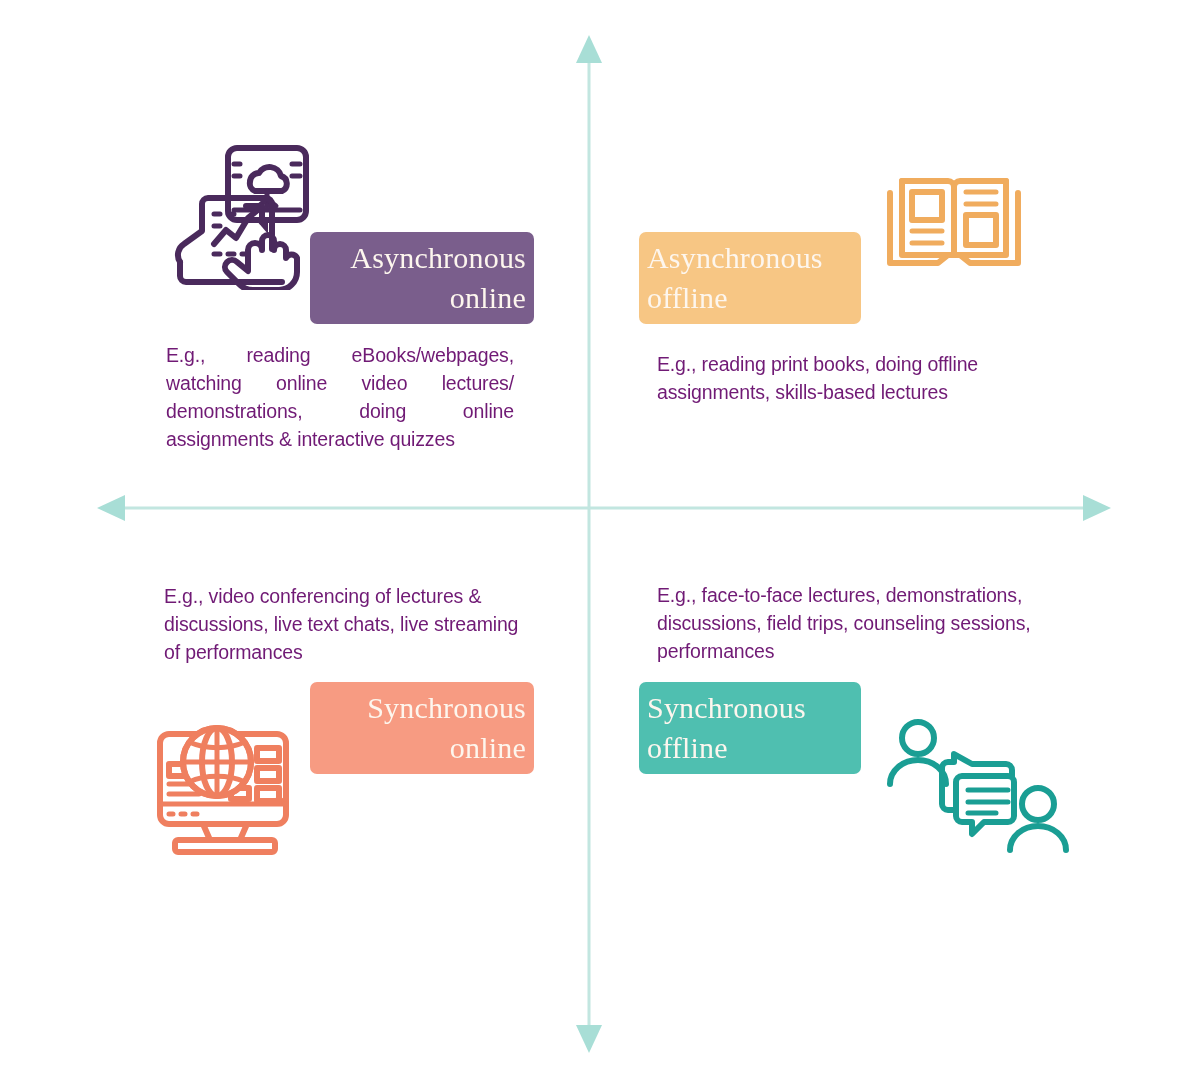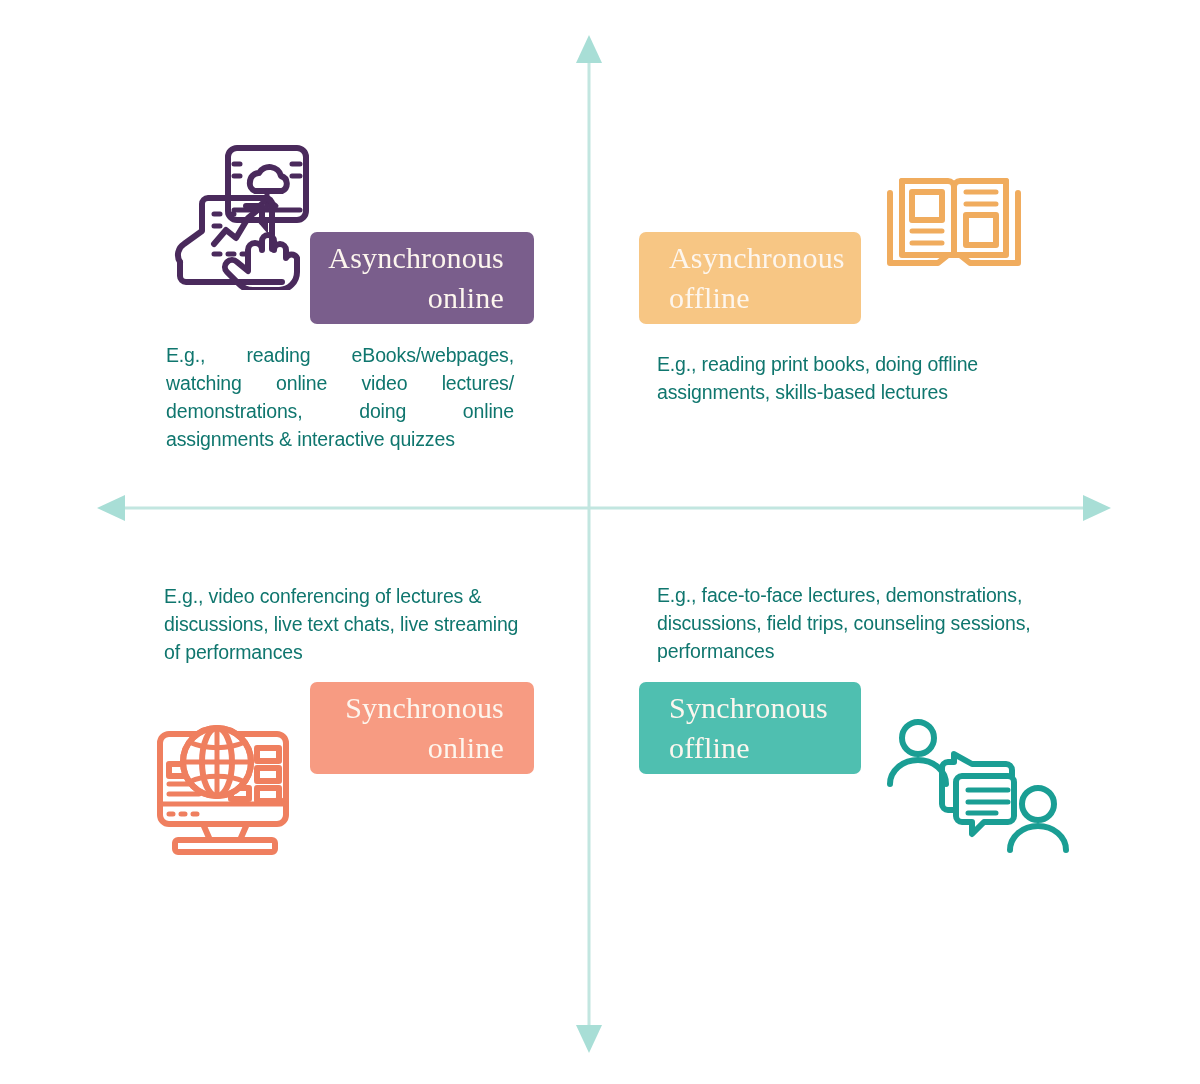--- a/index.html
+++ b/index.html
@@ -34,35 +34,35 @@
     border-radius: 7px;
     box-sizing: border-box;
     display: flex;
     flex-direction: column;
     justify-content: center;
     font-family: "Liberation Serif", serif;
     font-size: 30px;
     line-height: 1.33;
     color: #fdf6ee;
     letter-spacing: 0.2px;
-    padding: 10px 30px;
+    padding: 10px 8px;
   }
   .chip.align-right { text-align: right; align-items: flex-end; }
   .chip.align-left  { text-align: left;  align-items: flex-start; }
   .chip span { display: block; white-space: nowrap; }
 
   #chip-async-online  { left: 310px; top: 232px; width: 224px; height: 92px; background: #7a5e8c; }
   #chip-async-offline { left: 639px; top: 232px; width: 222px; height: 92px; background: #f7c684; }
   #chip-sync-online   { left: 310px; top: 682px; width: 224px; height: 92px; background: #f79b82; }
   #chip-sync-offline  { left: 639px; top: 682px; width: 222px; height: 92px; background: #4fbfb0; }
 
   
   .desc {
     position: absolute;
-    color: #0f766e;
+    color: #701a75;
     font-family: "Liberation Sans", sans-serif;
     font-size: 19.5px;
     line-height: 1.44;
     letter-spacing: -0.15px;
   }
   #desc-async-online  { left: 166px; top: 341px; width: 348px; text-align: justify; }
   #desc-async-offline { left: 657px; top: 350px; width: 392px; text-align: left; }
   #desc-sync-online   { left: 164px; top: 582px; width: 360px; text-align: left; }
   #desc-sync-offline  { left: 657px; top: 581px; width: 400px; text-align: left; }
 

